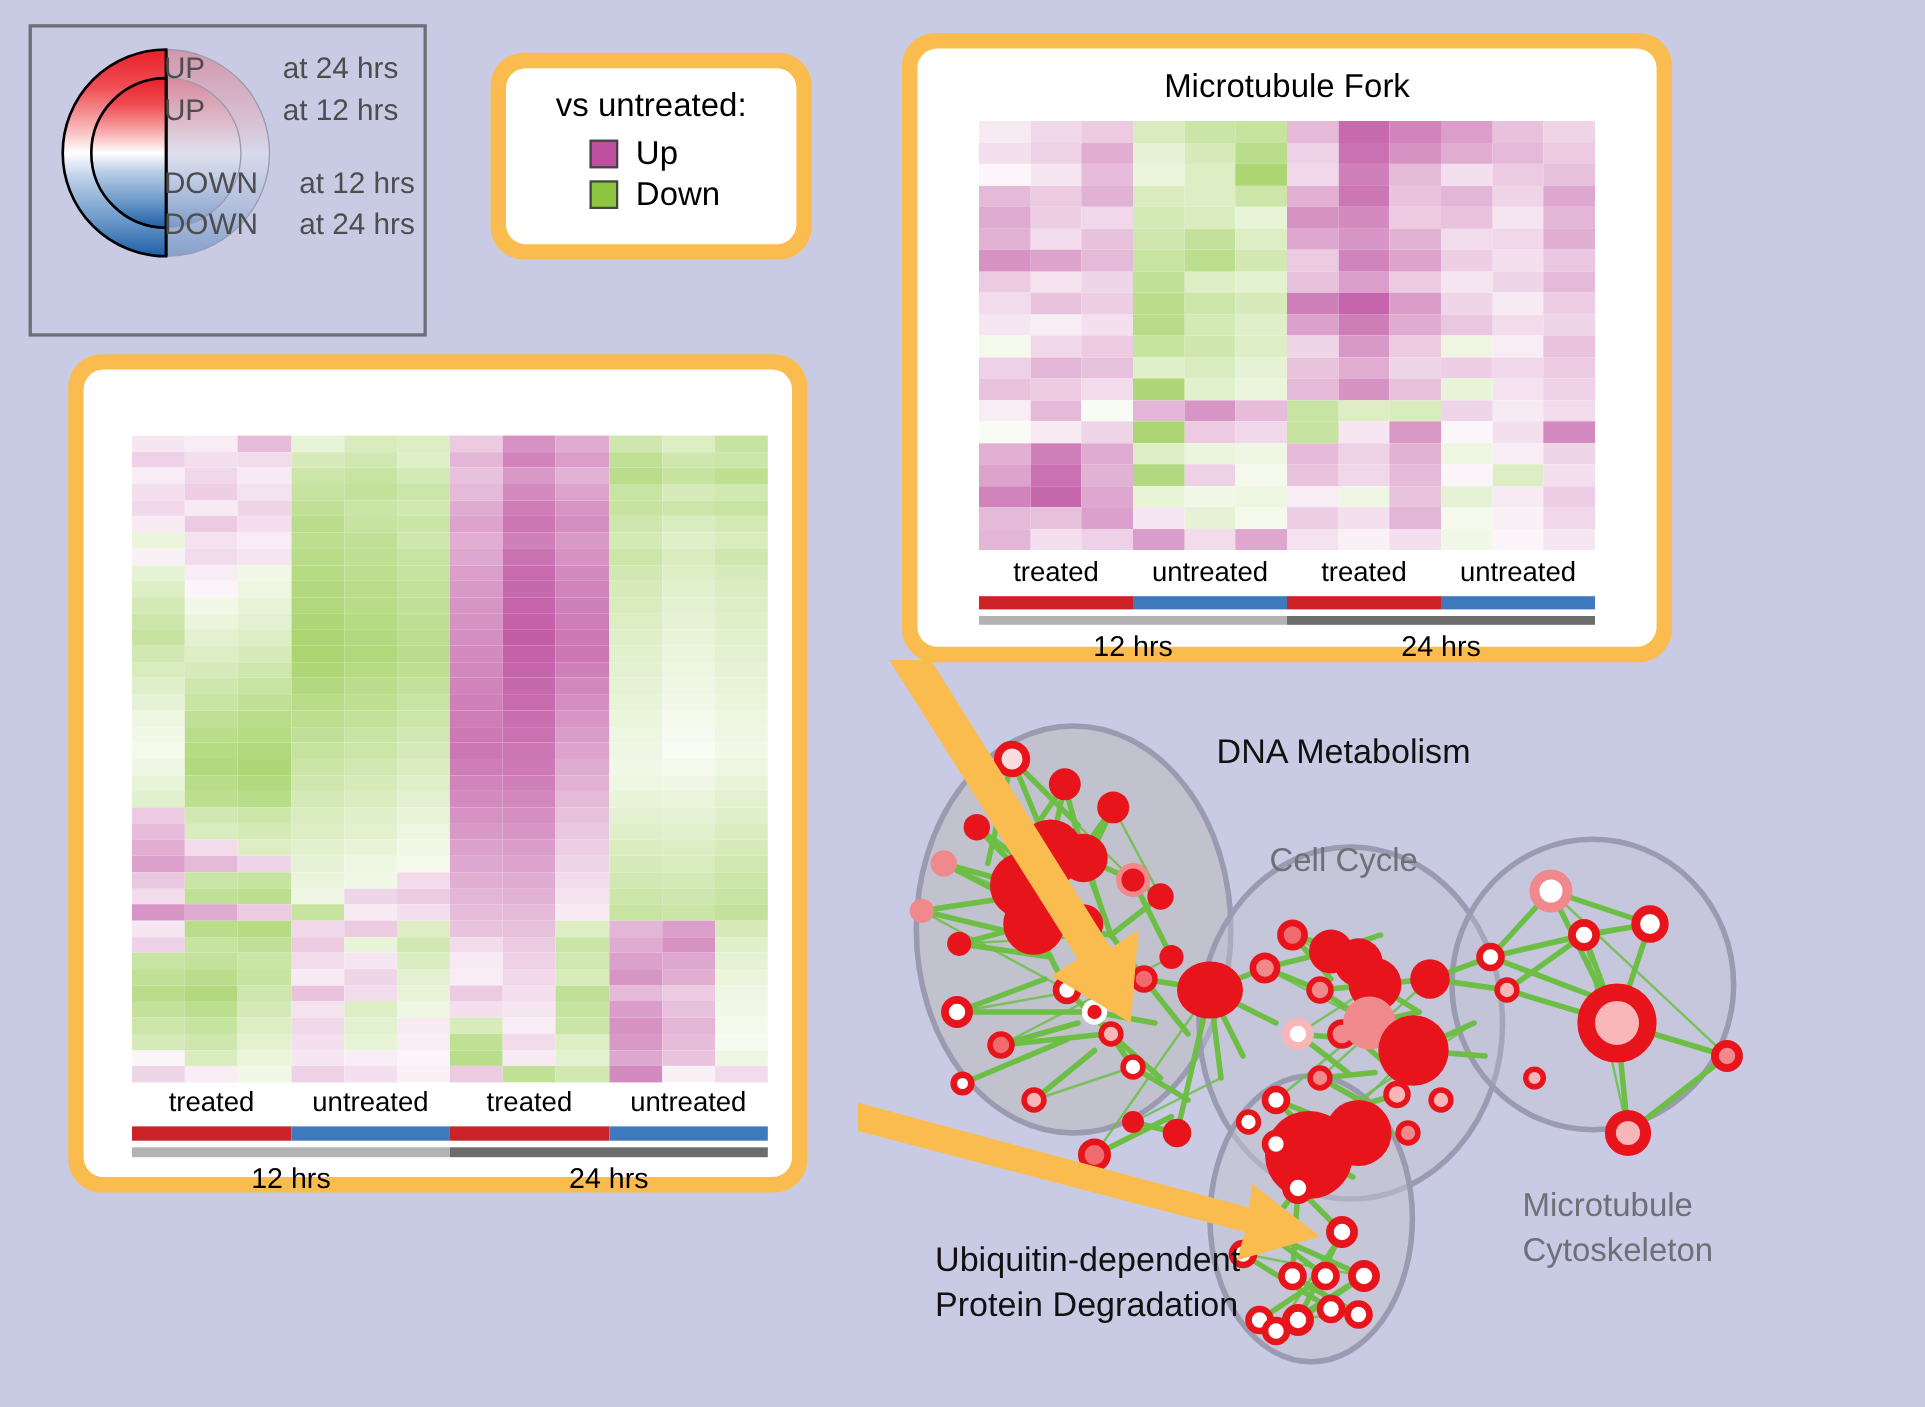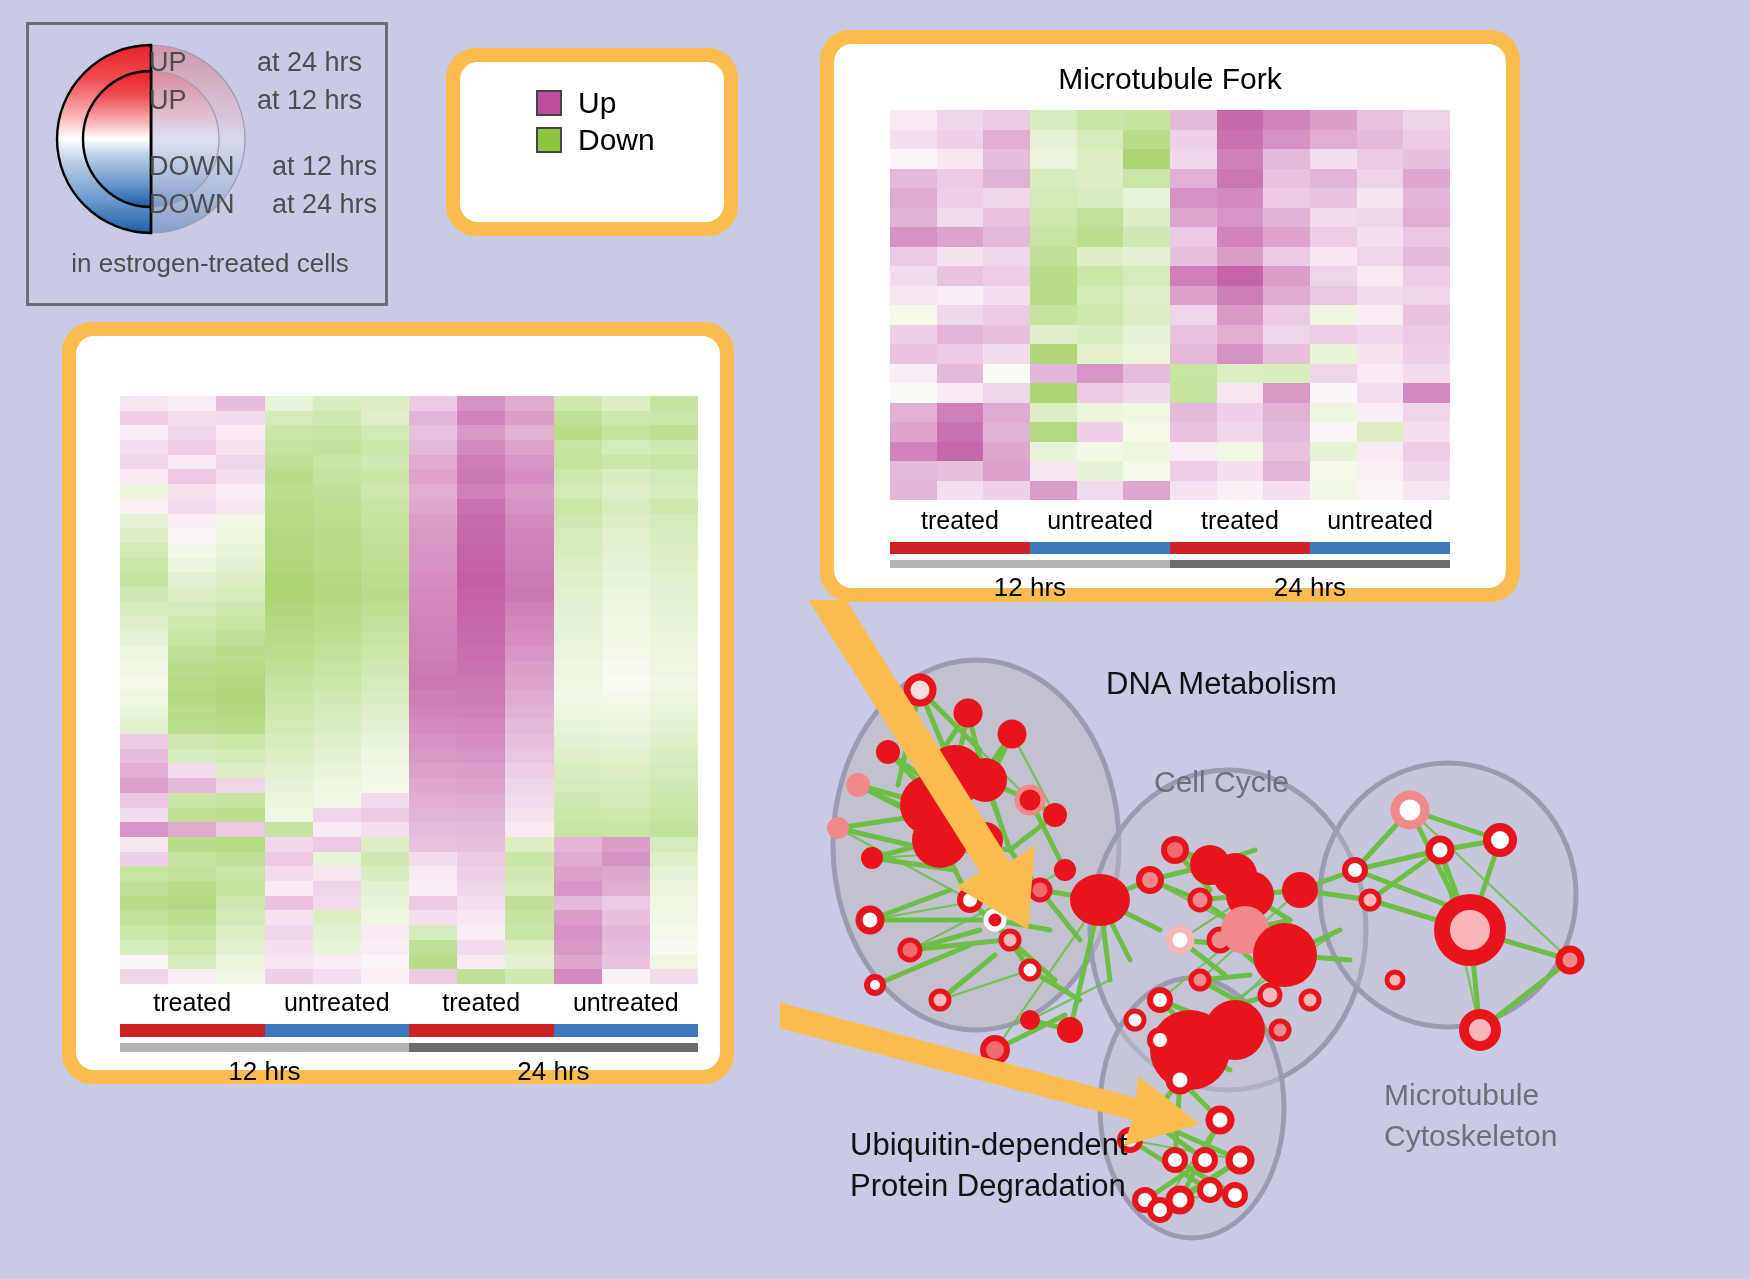--- a/index.html
+++ b/index.html
@@ -115,27 +115,27 @@
   <div class="ck-lab" style="left:120px;top:60px;">UP</div>
   <div class="ck-lab" style="left:228px;top:60px;">at 12 hrs</div>
 
   <div class="ck-lab" style="left:120px;top:126px;">DOWN</div>
   <div class="ck-lab" style="left:243px;top:126px;">at 12 hrs</div>
 
   <div class="ck-lab" style="left:120px;top:164px;">DOWN</div>
   <div class="ck-lab" style="left:243px;top:164px;">at 24 hrs</div>
 
   <div class="abs" id="ck-foot">
-    <div>in estrogen-treated cells</div>
   </div>
 </div>
 
 <div class="abs opanel" id="legendpanel">
   <div class="inner">
     <div class="lg-title">
+      <div>vs untreated:</div>
     </div>
     <div class="lg-items">
       <div class="lg-item">
         <span class="sw" style="background:#bd4f9e"></span>
         <span class="txt">Up</span>
       </div>
       <div class="lg-item">
         <span class="sw" style="background:#8cc63e"></span>
         <span class="txt">Down</span>
       </div>

